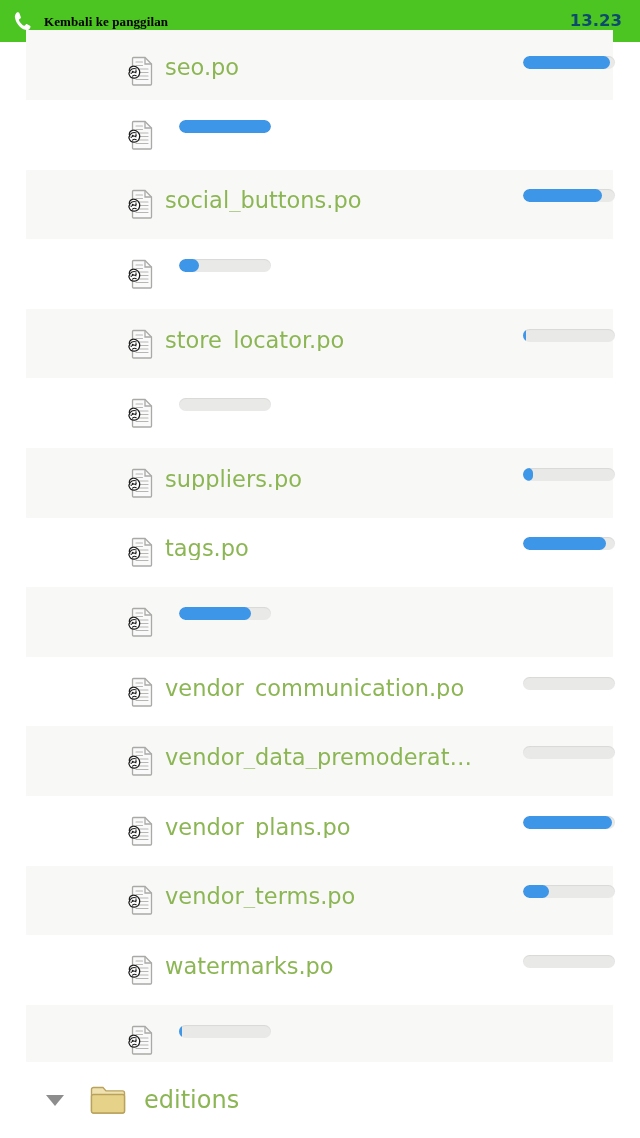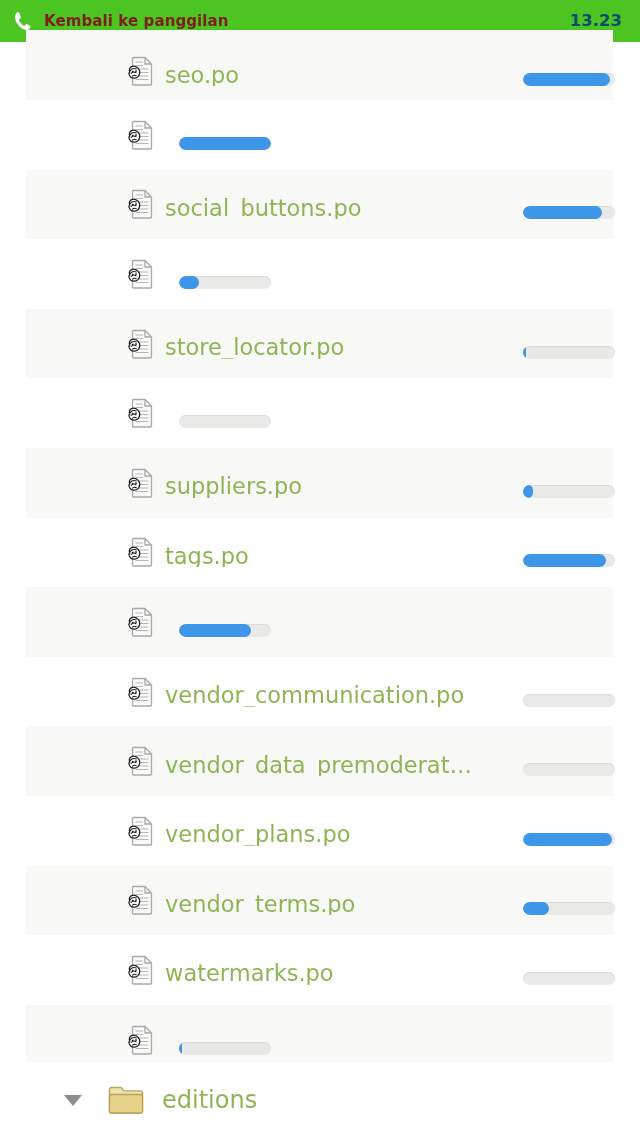--- a/index.html
+++ b/index.html
@@ -19,23 +19,24 @@
     box-sizing:border-box;
     padding:0 18px 0 12px;
   }
   .callbar .phone{
     width:22px;height:22px;flex:0 0 22px;
     display:flex;align-items:center;justify-content:center;
     margin-right:10px;
   }
   .callbar .phone svg{display:block;}
   .callbar-label{
-    color:#7f1d1d;font-size:15px;font-weight:bold;
+    color:#000000;font-size:13px;font-weight:bold;
     letter-spacing:.1px;line-height:1;
     white-space:nowrap;
+    font-family:Liberation Serif, serif;
   }
   .callbar-time{
     margin-left:auto;
     color:#0c4a6e;font-size:16.5px;font-weight:bold;line-height:1;
   }
 
   
   .list{
     position:absolute;left:0;top:42px;width:640px;height:1096px;
     background:#ffffff;
@@ -52,21 +53,21 @@
     z-index:0;
   }
   .row.odd .stripe{background:transparent;}
 
   
   .row.clipped{height:58px;}
   .row.clipped .stripe{top:-11.6px;height:69.6px;}
 
   .row .inner{
     position:relative;z-index:1;
-    display:flex;align-items:flex-end;width:100%;
+    display:flex;align-items:flex-start;width:100%;
     padding-left:126px;padding-right:25px;
     box-sizing:border-box;
   }
   .po-icon{
     flex:0 0 28px;width:28px;height:30px;
     margin-right:11px;position:relative;
   }
   .po-icon svg{display:block;}
   .row-label{
     color:#8cb654;
@@ -89,21 +90,21 @@
   .bar-fill{
     position:absolute;left:0;top:0;height:100%;
     background:#3d96e8;
     border-radius:7px;
   }
 
   
   .folder-row{
     position:absolute;left:0;top:1062px;width:640px;height:76px;
     display:flex;align-items:center;
-    padding-left:62px;box-sizing:border-box;
+    padding-left:44px;box-sizing:border-box;
     background:#ffffff;
   }
   .caret{
     flex:0 0 22px;width:22px;height:22px;
     display:flex;align-items:center;justify-content:center;
     margin-right:24px;
   }
   .caret svg{display:block;}
   .folder-icon{
     flex:0 0 36px;width:36px;height:30px;margin-right:18px;

